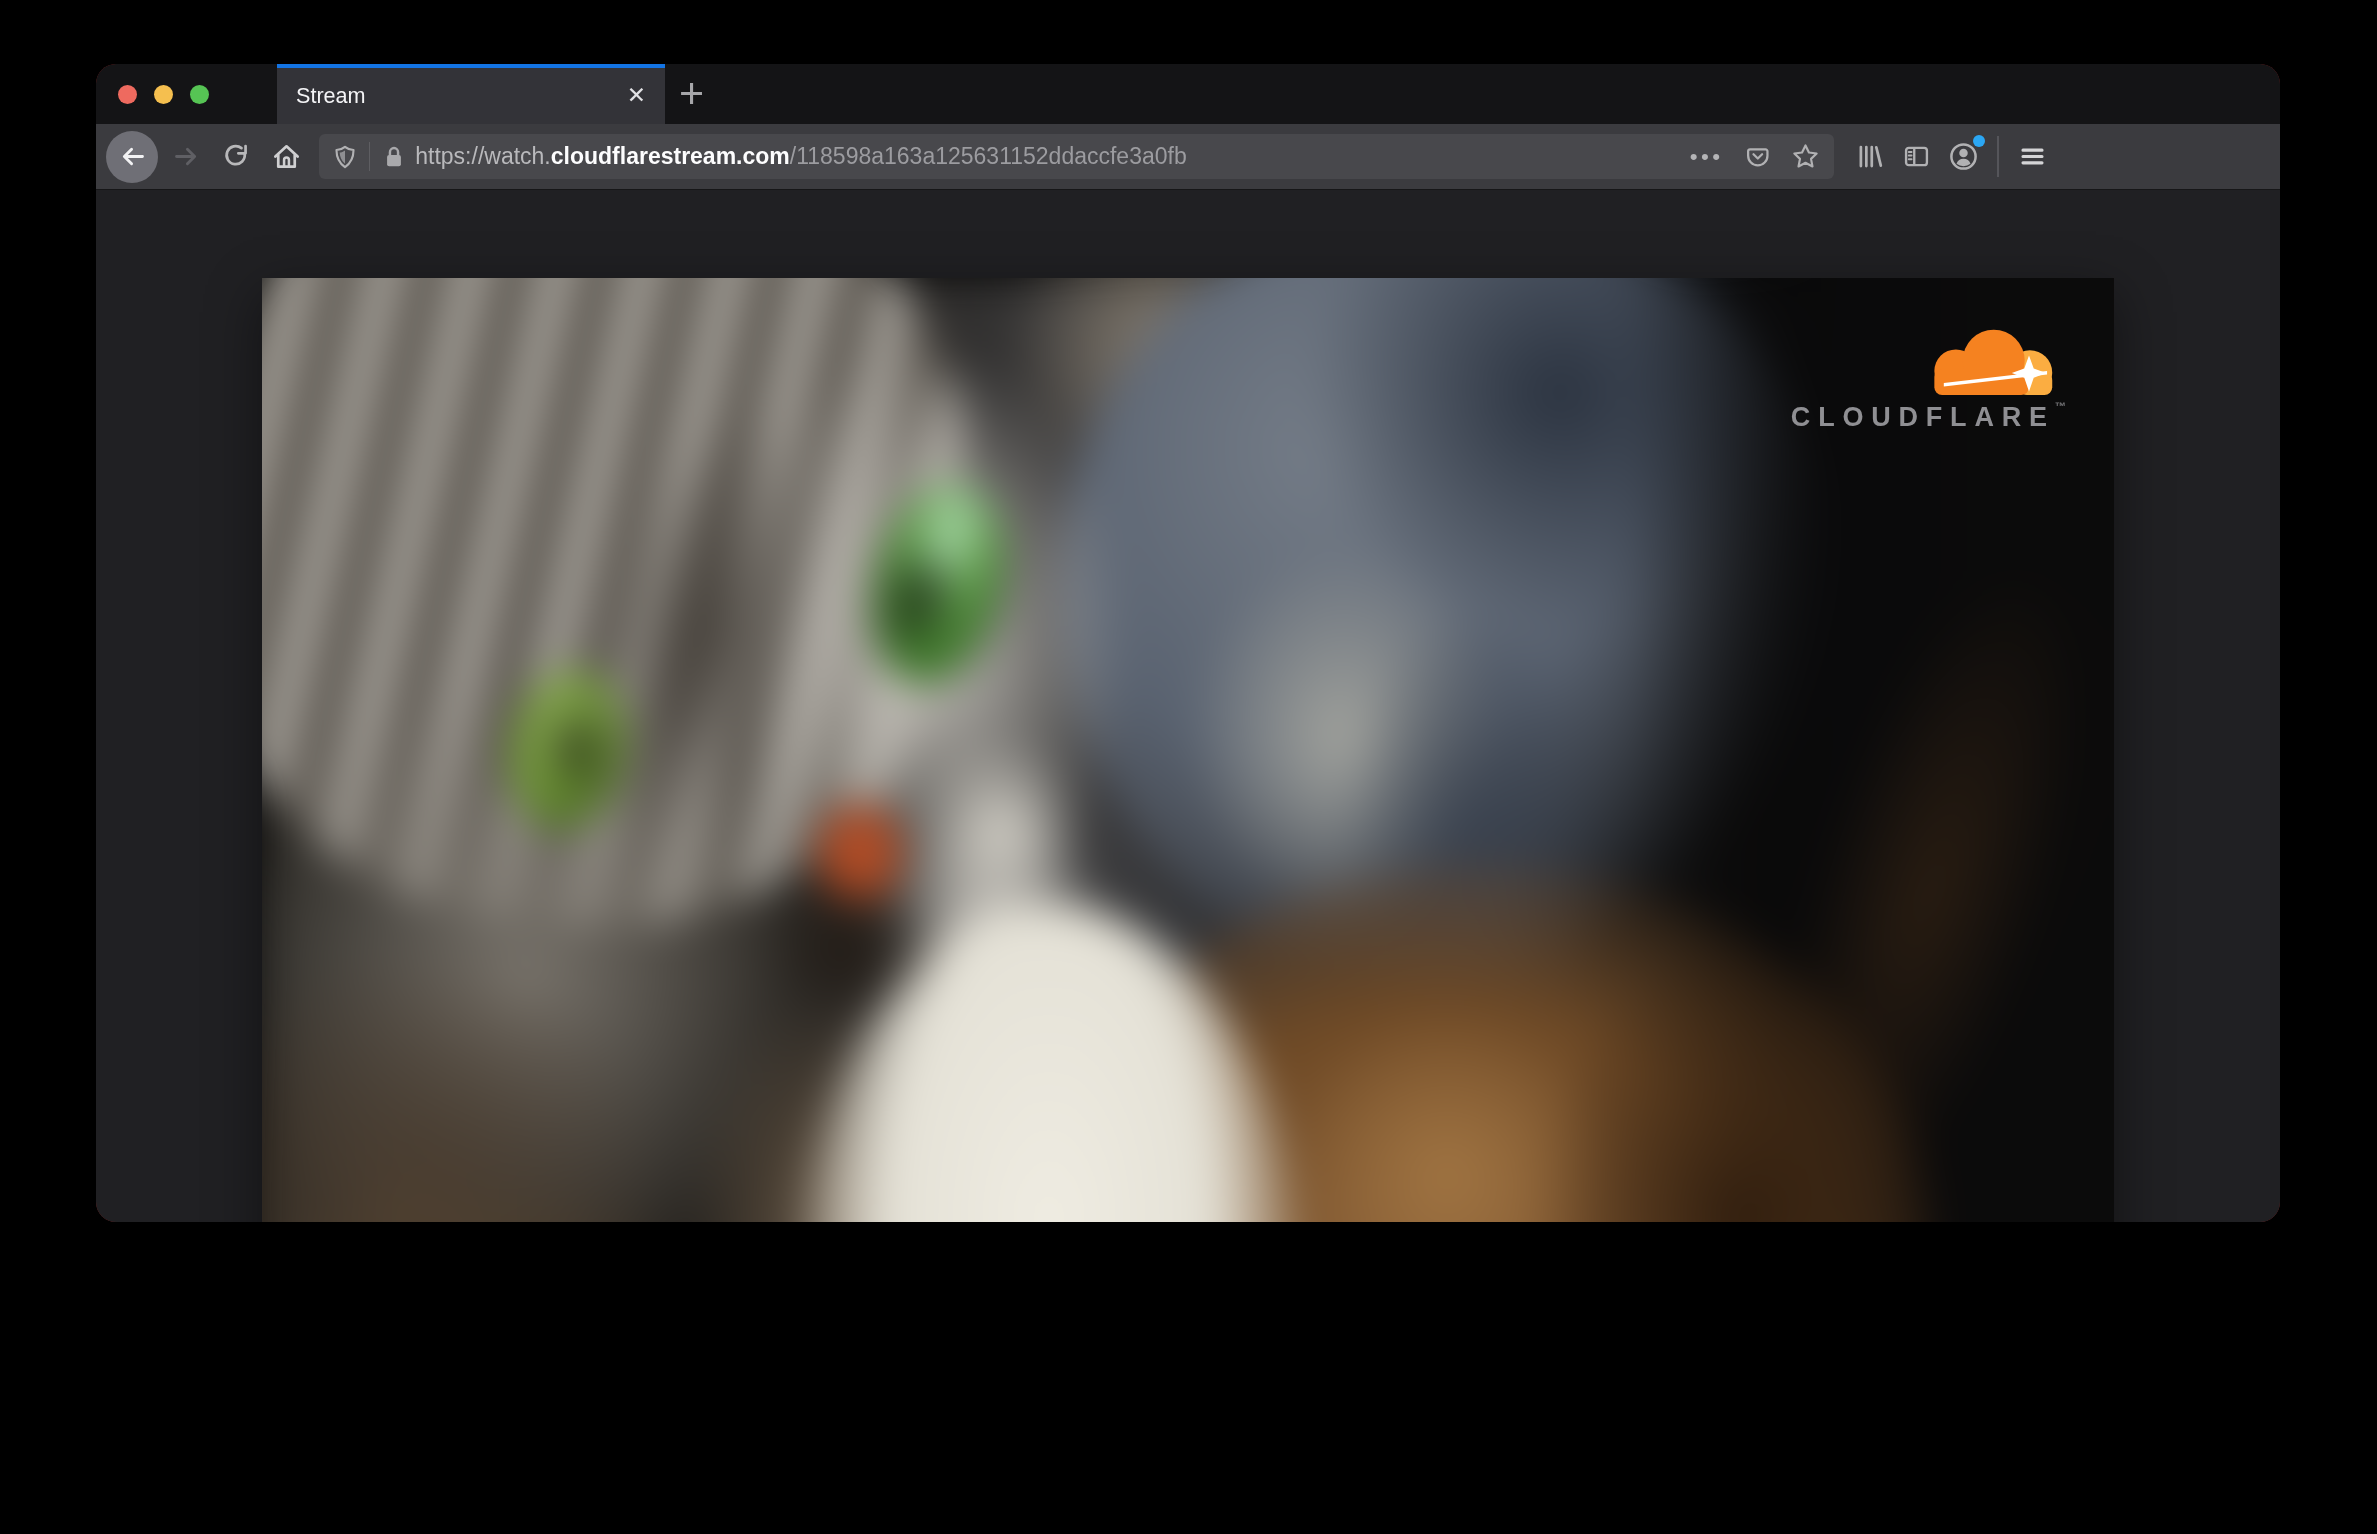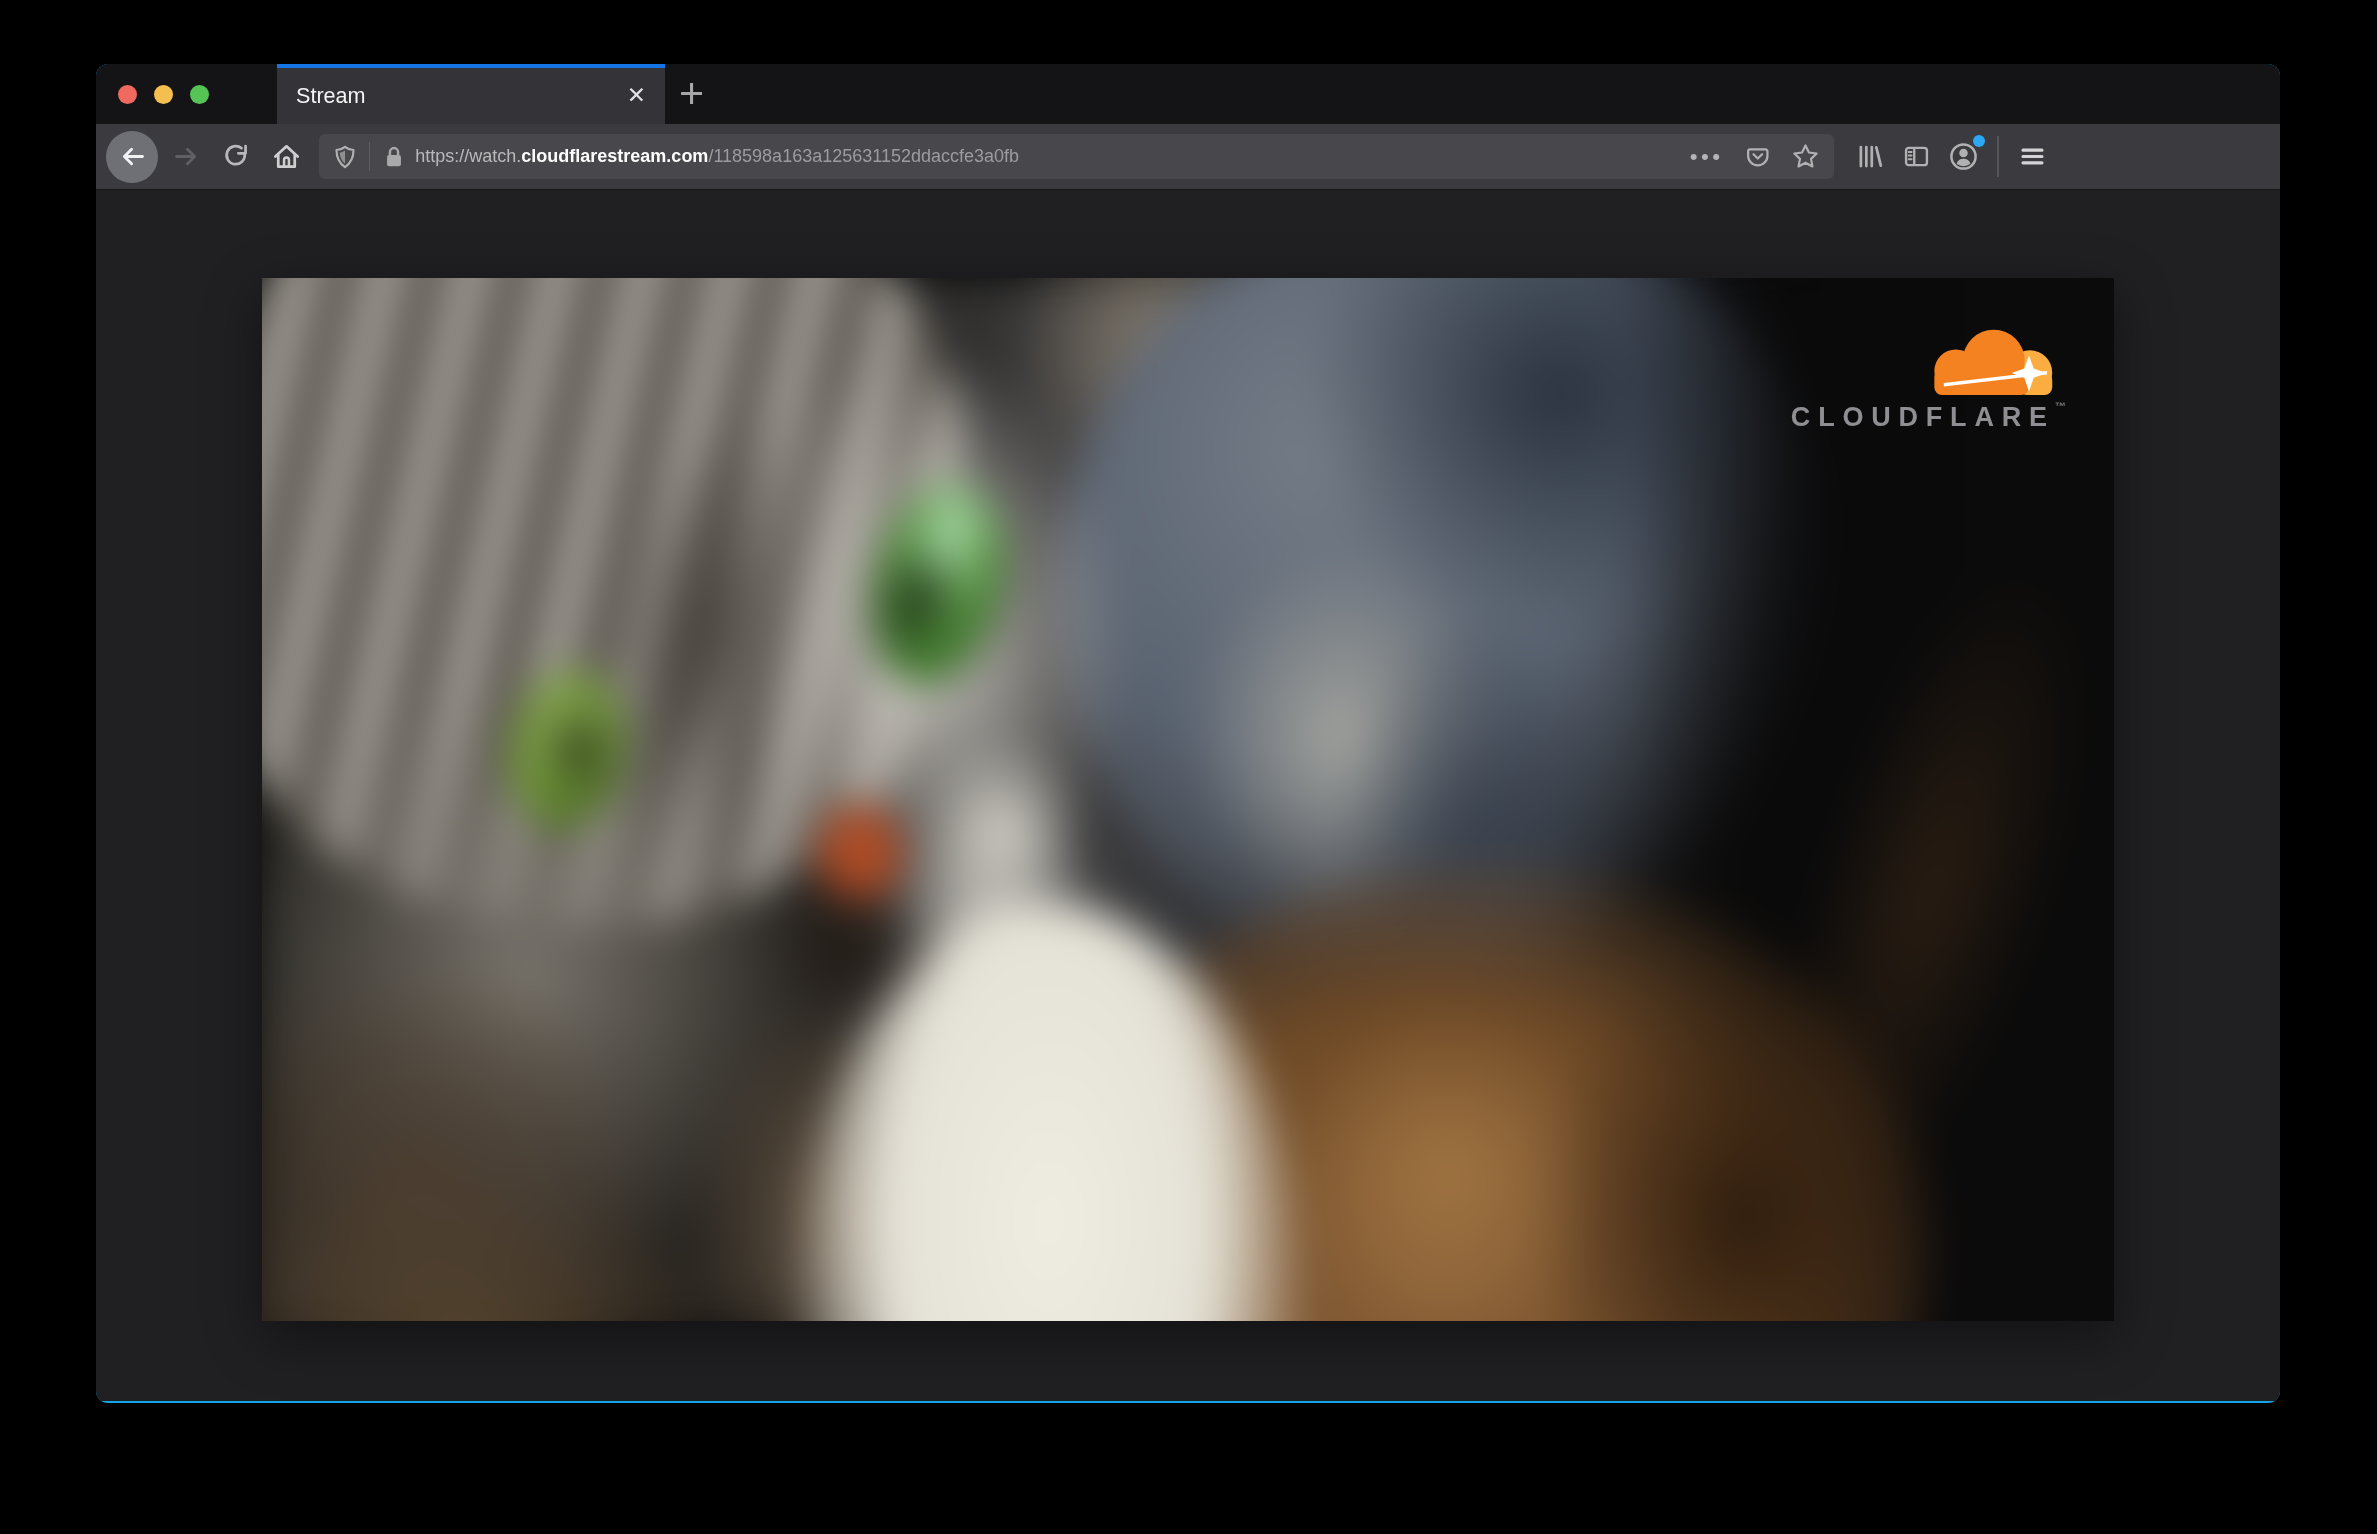--- a/index.html
+++ b/index.html
@@ -1,21 +1,21 @@
 <!DOCTYPE html>
 <html style="font-size:13.8px"><head>
 <meta charset="utf-8">
 <style>
   * { margin:0; padding:0; box-sizing:border-box; }
   html,body { width:2377px; height:1534px; background:#000; overflow:hidden;
               font-family:"Liberation Sans","DejaVu Sans",sans-serif; }
 
   
-  .window { position:absolute; left:96px; top:64px; width:2184px; height:1339px;
-            border-radius:12px; overflow:hidden; background:#0ea5e9;
+  .window { position:absolute; left:96px; top:64px; width:2184px; height:1158px;
+            border-radius:20px; overflow:hidden; background:#7f1d1d;
             box-shadow:0 29px 78px rgba(0,0,0,.6); }
 
   
   .tabbar { position:relative; height:60px; background:#141416; }
   .traffic { position:absolute; left:22.4px; top:20.7px; display:flex; gap:17px; }
   .traffic span { width:19px; height:19px; border-radius:50%; display:block; }
   .tab { position:absolute; left:181px; top:0; width:388px; height:60px;
          background:#333338; }
   .tab .stripe { position:absolute; left:0; top:0; right:0; height:4.3px; background:#1374e4; }
   .tab .title { position:absolute; left:19px; top:0; height:60px; line-height:64px;
@@ -29,21 +29,21 @@
   .navbar { position:relative; height:66px; background:#3b3b3f;
             border-bottom:1.7px solid #161618; display:flex; align-items:center;
             padding:0 15.5px 0 10.3px; }
   .ibtn { flex:0 0 auto; display:flex; align-items:center; justify-content:center; }
   .back { width:52px; height:52px; border-radius:50%; background:#6f6f76; margin-right:3.4px; }
   .navbtn { width:50px; height:52px; }
   .urlbar { flex:0 0 auto; width:1515px; height:45px; margin-left:6.9px; margin-right:12px;
             background:#48484c; border-radius:6px; display:flex; align-items:center;
             padding:0 13.8px; }
   .urlbar .divider { width:1.7px; height:29px; background:#5e5e62; margin:0 10.3px; }
-  .urltext { font-size:18px; white-space:nowrap; margin-left:8.6px; }
+  .urltext { font-size:23px; white-space:nowrap; margin-left:8.6px; }
   .urltext .pre  { color:#b9b9bc; }
   .urltext .dom  { color:#fdfdfe; font-weight:700; }
   .urltext .path { color:#9c9ca0; }
   .spacer { flex:1; }
   .dots { font-size:22.4px; color:#b4b4b6; letter-spacing:3.4px; margin-right:20.7px; }
   .inbar-ic { margin-right:19px; }
   .toolgap { width:47px; height:52px; }
   .sep { width:1.7px; height:41px; background:#55555a; margin:0 10.3px; }
   .account { position:relative; }
   .account .dot { position:absolute; top:4.3px; right:1.7px; width:12px; height:12px;

